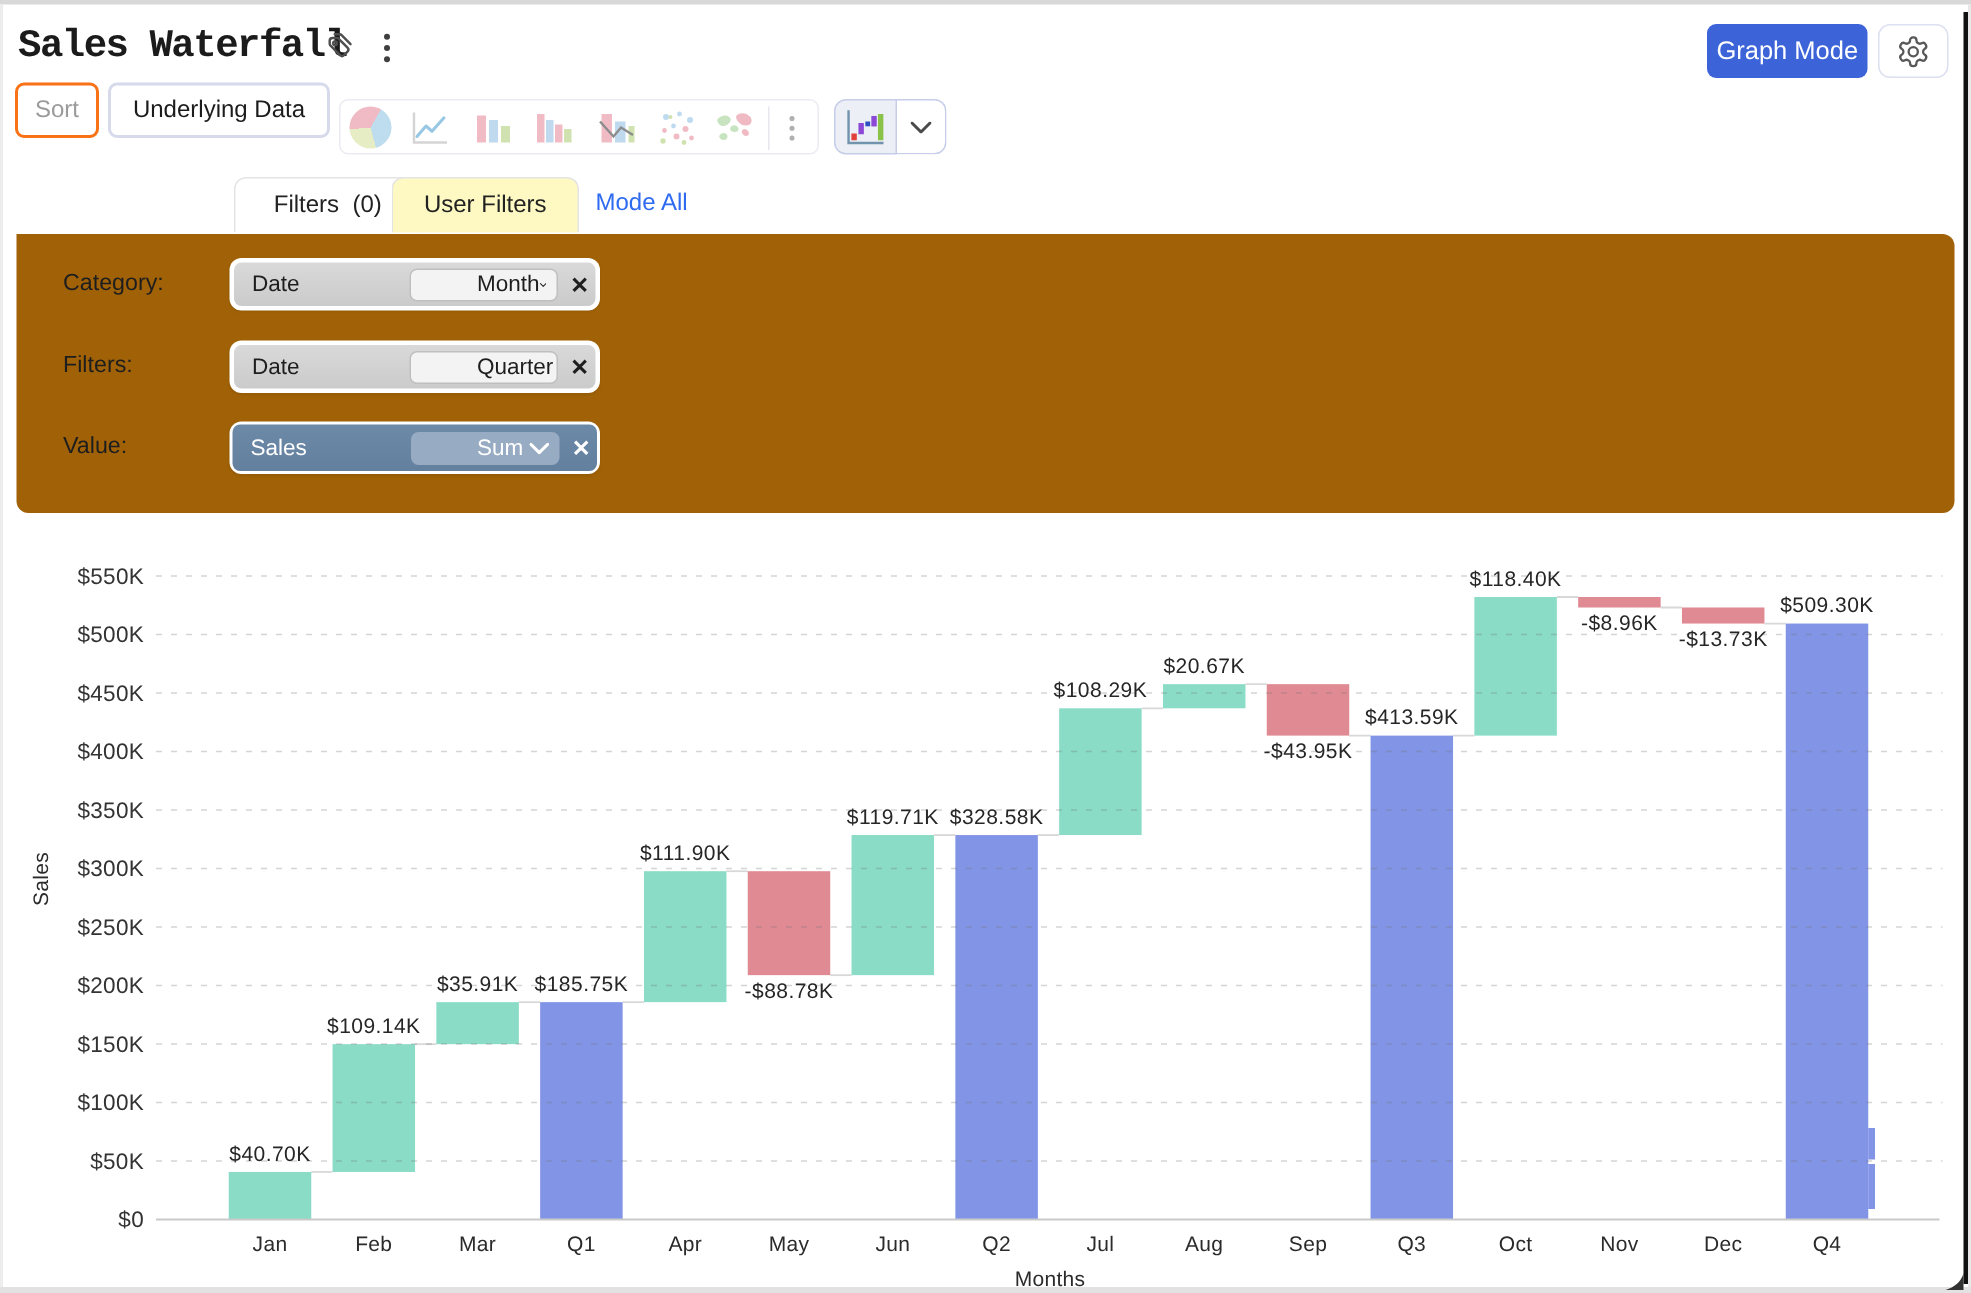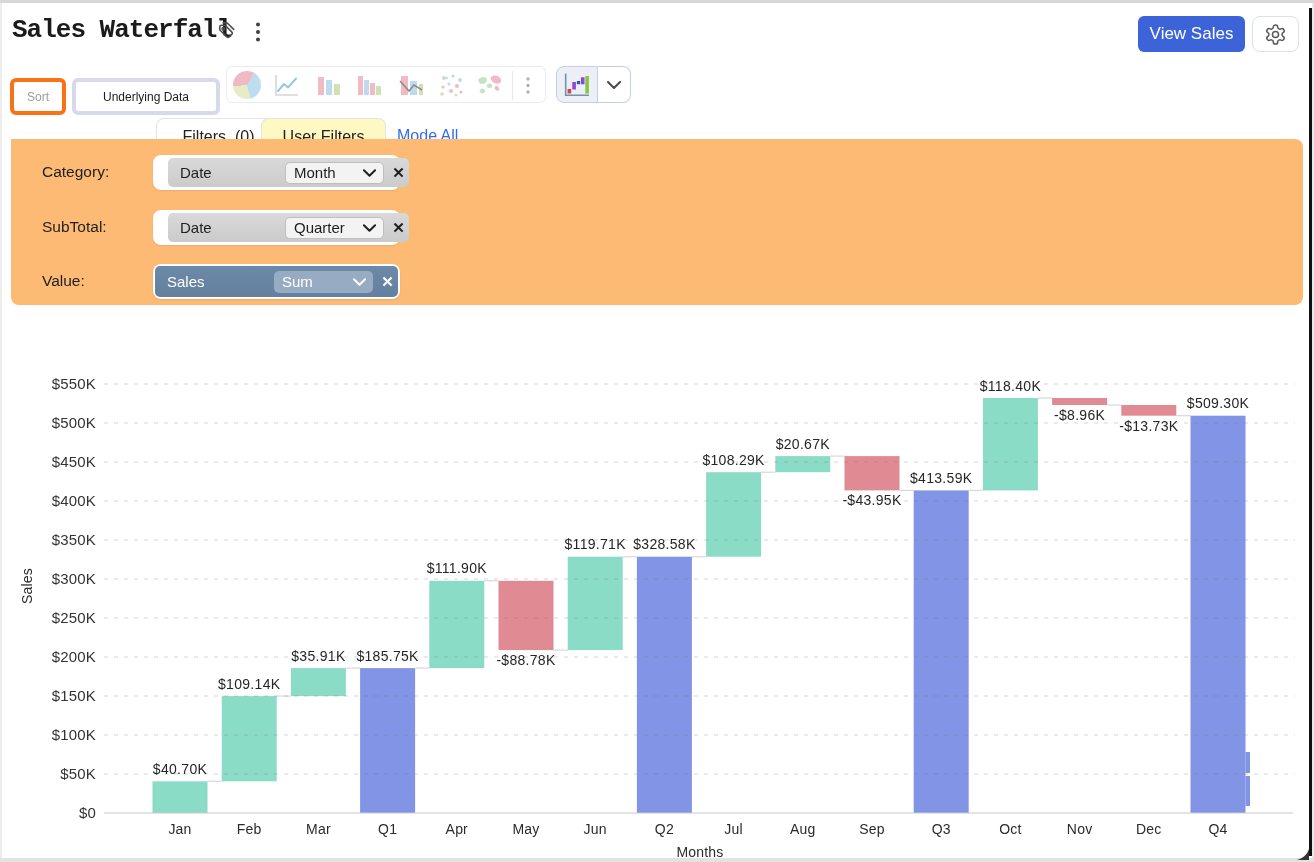--- a/index.html
+++ b/index.html
@@ -10,44 +10,44 @@
 #topstrip { left:0; top:0; width:1314px; height:3px; background:#d8d8d8; }
 #botstrip { left:0; top:858px; width:1314px; height:4px; background:#e2e2e2; }
 #leftstrip { left:0; top:3px; width:2px; height:855px; background:#ededed; }
 #rightborder { left:1309px; top:8px; width:3px; height:848px; background:#111; }
 #rightedge { left:1312px; top:3px; width:2px; height:855px; background:#e8e8e8; }
 
 #title { left:12px; top:14.5px; font-size:26px; font-weight:bold; color:#1b1b1b; letter-spacing:-1px;font-family:Liberation Mono, monospace; }
 #viewmode { left:1138px; top:16px; width:107px; height:36px; background:#3c64d8; border-radius:6px; color:#fff; font-size:17px; text-align:center; line-height:36px; }
 #gearbox { left:1252px; top:16px; width:47px; height:36px; background:#fff; border:1px solid #dce0f0; border-radius:8px; display:flex; align-items:center; justify-content:center; }
 
-.tbtn { top:78px; height:37px; border:4px solid #f97316; border-radius:6px; background:#fff; font-size:12px; display:flex; align-items:center; justify-content:center; }
+.tbtn { top:55px; height:37px; border:2px solid #f97316; border-radius:6px; background:#fff; font-size:16px; display:flex; align-items:center; justify-content:center; }
 #sortbtn { left:10px; width:56px; color:#9b9b9b; }
 #udbtn { left:72px; width:148px; color:#1c1c1c; border-color:#d6daeb; }
 #icongroup { left:226px; top:66px; width:320px; height:37px; border:1px solid #ebebf2; border-radius:6px; background:#fff; }
 .cicon { position:absolute; top:5px; width:28px; height:27px; opacity:0.78; }
 #seldiv { position:absolute; left:285px; top:4px; width:1px; height:29px; background:#e7e7ee; }
 #selbox { left:556px; top:66px; width:42px; height:37px; background:#edeff6; border:1px solid #c6cde9; border-radius:8px 0 0 8px; display:flex; align-items:center; justify-content:center; }
 #chevbox { left:598px; top:66px; width:33px; height:37px; background:#fff; border:1px solid #c6cde9; border-left:none; border-radius:0 8px 8px 0; display:flex; align-items:center; justify-content:center; }
 
 .tab { top:118px; height:37px; border-radius:8px 8px 0 0; font-size:16px; display:flex; align-items:center; justify-content:center; }
 #tabgraph { left:11px; width:127px; background:#ececec; font-weight:bold; color:#111; }
 #tabfilters { left:156px; width:125px; background:#fff; border:1px solid #e4e4e4; border-bottom:none; color:#222; }
 #tabuser { left:261px; width:125px; background:#fef9c3; border:1px solid #e4e4e4; border-bottom:none; color:#222; }
 #resetall { left:397px; top:127px; font-size:16px; color:#2f6bf0; }
 
-#panel { left:11px; top:139px; width:1292px; height:166px; background:#fdba74; border-radius:0 8px 8px 8px; }
+#panel { left:11px; top:156px; width:1292px; height:186px; background:#a16207; border-radius:0 8px 8px 8px; }
 .rowlab { position:absolute; left:31px; font-size:15.5px; color:#1e1e1e; }
 .pill { position:absolute; left:142px; width:247px; height:35px; background:#fff; border-radius:8px; box-shadow:0 1px 2px rgba(0,0,0,0.08); padding:3px; }
 .pillin { position:relative; width:100%; height:100%; border-radius:5px; display:flex; align-items:center; }
 .pill .fname { font-size:15px; margin-left:12px; flex:1; }
-.aggbtn { position:relative; width:99px; height:22px; border-radius:5px; font-size:14px; display:flex; align-items:center; margin-right:4px; }
+.aggbtn { position:relative; width:99px; height:22px; border-radius:5px; font-size:14px; display:flex; align-items:center; margin-right:4px;padding-left:36px; }
 .aggbtn span { margin-left:8px; flex:1; font-size:15px; }
 .xmark { width:21px; text-align:center; font-size:15px; font-weight:bold; }
-.greyin { background:linear-gradient(#d9d9d9,#cbcbcb); color:#1e1e1e;margin-left:12px; }
+.greyin { background:linear-gradient(#d9d9d9,#cbcbcb); color:#1e1e1e; }
 .greyagg { background:#f3f3f3; border:1px solid #bfbfbf; color:#1e1e1e; }
 .bluein { background:linear-gradient(#6d89a8,#64809f); color:#fff; }
 .blueagg { background:#97abc2; color:#fff; }
 svg.ic { display:block; }
 #chartsvg { left:0; top:345px; }
 .vlab { font-size:14px; fill:#262626; letter-spacing:0.3px; }
 .ylab { font-size:15px; fill:#333; letter-spacing:0.2px; }
 .xlab { font-size:14px; fill:#2b2b2b; letter-spacing:0.2px; }
 </style>
 </head>
@@ -63,21 +63,21 @@
 <svg class="abs ic" style="left:215px;top:20px" width="23" height="24" viewBox="0 0 24 24" fill="none" stroke="#4f4f4f" stroke-width="1.7" stroke-linecap="round" stroke-linejoin="round">
       <path d="M9 5H7a2 2 0 0 0-2 2v2c0 .5.2 1 .6 1.4l6.6 6.6a2 2 0 0 0 2.8 0l2.4-2.4a2 2 0 0 0 0-2.8L10.8 5.2A2 2 0 0 0 9.4 5z"></path>
       <circle cx="8.7" cy="8.7" r="1.3"></circle>
       <path d="M8.5 2.5h3.4c.5 0 1 .2 1.4.6l6.2 6.2"></path>
     </svg>
 <svg class="abs ic" style="left:254px;top:21px" width="8" height="22" viewBox="0 0 8 22">
       <circle cx="4" cy="3.5" r="2" fill="#3f3f3f"></circle>
       <circle cx="4" cy="11" r="2" fill="#3f3f3f"></circle>
       <circle cx="4" cy="18.5" r="2" fill="#3f3f3f"></circle>
     </svg>
-<div class="abs" id="viewmode">View Sales</div>
+<div class="abs" id="viewmode">Graph Mode</div>
 <div class="abs" id="gearbox">
       <svg class="ic" width="23" height="23" viewBox="0 0 24 24" fill="none" stroke="#585858" stroke-width="1.6" stroke-linecap="round" stroke-linejoin="round">
         <path d="M12.22 2h-.44a2 2 0 0 0-2 2v.18a2 2 0 0 1-1 1.73l-.43.25a2 2 0 0 1-2 0l-.15-.08a2 2 0 0 0-2.73.73l-.22.38a2 2 0 0 0 .73 2.73l.15.1a2 2 0 0 1 1 1.72v.51a2 2 0 0 1-1 1.74l-.15.09a2 2 0 0 0-.73 2.73l.22.38a2 2 0 0 0 2.73.73l.15-.08a2 2 0 0 1 2 0l.43.25a2 2 0 0 1 1 1.73V20a2 2 0 0 0 2 2h.44a2 2 0 0 0 2-2v-.18a2 2 0 0 1 1-1.73l.43-.25a2 2 0 0 1 2 0l.15.08a2 2 0 0 0 2.73-.73l.22-.39a2 2 0 0 0-.73-2.73l-.15-.08a2 2 0 0 1-1-1.74v-.5a2 2 0 0 1 1-1.74l.15-.09a2 2 0 0 0 .73-2.73l-.22-.38a2 2 0 0 0-2.73-.73l-.15.08a2 2 0 0 1-2 0l-.43-.25a2 2 0 0 1-1-1.73V4a2 2 0 0 0-2-2z"></path>
         <circle cx="12" cy="12" r="3.2"></circle>
       </svg>
     </div>
 
 <div class="abs tbtn" id="sortbtn">Sort</div>
 <div class="abs tbtn" id="udbtn">Underlying Data</div>
 <div class="abs" id="icongroup">
@@ -163,21 +163,21 @@
           <span class="fname">Date</span>
           <div class="aggbtn greyagg">
             <span>Month</span>
             <svg class="ic" width="13" height="8" viewBox="0 0 14 8" style="margin-right:7px">
               <path d="M1 1l6 6 6-6" stroke="#222" stroke-width="2.2" fill="none" stroke-linecap="round" stroke-linejoin="round"></path>
             </svg>
           </div>
           <div class="xmark">✕</div>
         </div>
       </div>
-  <div class="rowlab" style="top:79px">SubTotal:</div>
+  <div class="rowlab" style="top:79px">Filters:</div>
   <div class="pill" style="top:71px">
         <div class="pillin greyin">
           <span class="fname">Date</span>
           <div class="aggbtn greyagg">
             <span>Quarter</span>
             <svg class="ic" width="13" height="8" viewBox="0 0 14 8" style="margin-right:7px">
               <path d="M1 1l6 6 6-6" stroke="#222" stroke-width="2.2" fill="none" stroke-linecap="round" stroke-linejoin="round"></path>
             </svg>
           </div>
           <div class="xmark">✕</div>

